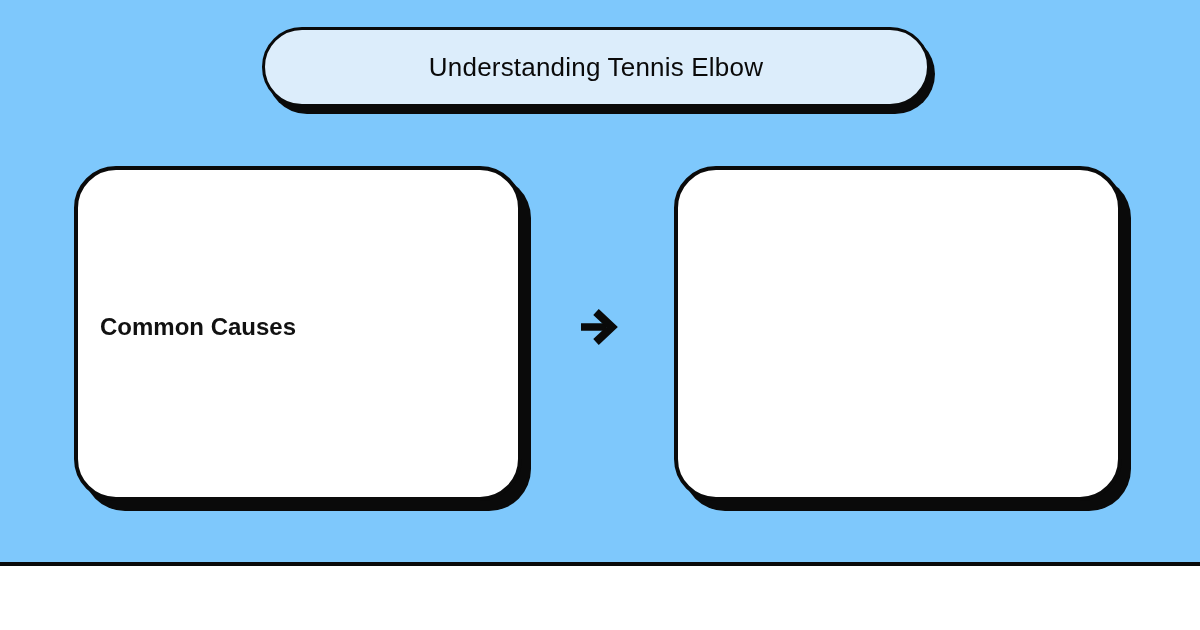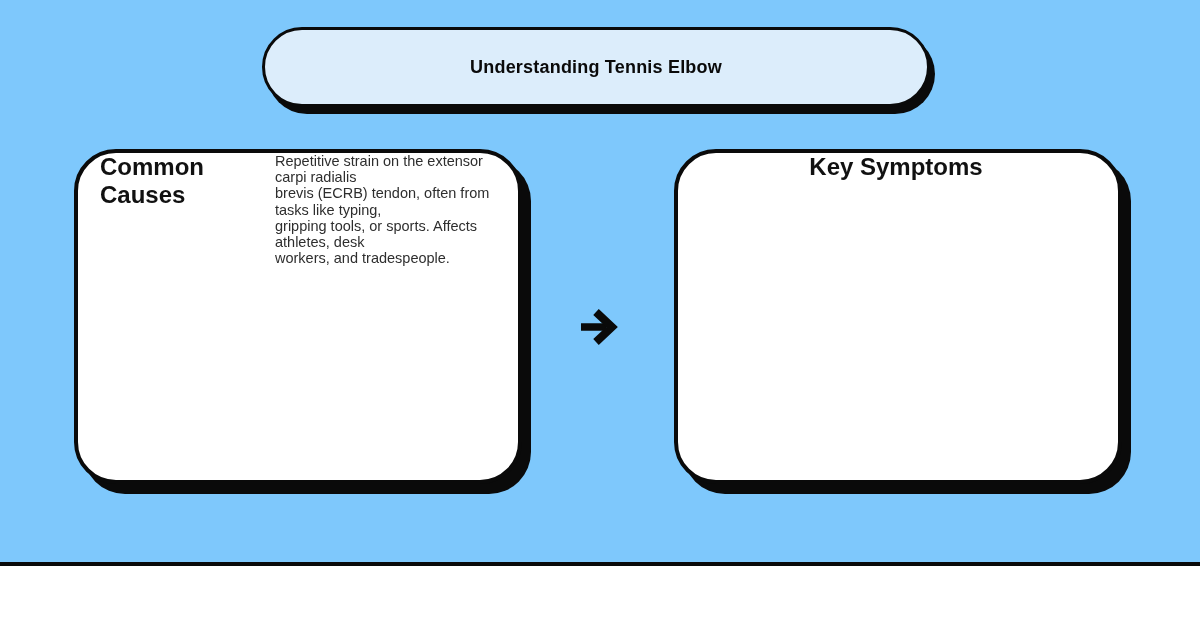--- a/index.html
+++ b/index.html
@@ -31,30 +31,30 @@
   }
   .pill{
     position:absolute;left:262px;top:27px;width:668px;height:80px;
     background:var(--pill-fill);
     border:3px solid var(--ink);
     border-radius:46px;
     box-shadow:5px 7px 0 var(--ink);
     display:flex;align-items:center;justify-content:center;
   }
   .pill-title{
-    font-size:18px;font-weight:bold;color:var(--ink);
+    font-size:26px;font-weight:normal;color:var(--ink);
     letter-spacing:0.2px;
   }
   .card{
-    position:absolute;top:149px;width:448px;height:335px;
+    position:absolute;top:166px;width:448px;height:335px;
     background:var(--card-fill);
     border:4px solid var(--ink);
     border-radius:42px;
     box-shadow:9px 10px 0 var(--ink);
-    display:flex;flex-direction:row;justify-content:center;
+    display:flex;flex-direction:column;justify-content:center;
     padding:0 26px 0 22px;
     gap:44px;
   }
   .card-left{left:74px;}
   .card-right{left:674px;}
   .card-heading{
     margin:0 0 13px 0;
     font-size:24px;font-weight:bold;color:#111111;
   }
   .card-body{
@@ -72,33 +72,28 @@
 <div class="canvas">
 
   <div class="blue-region"></div>
 
   <div class="pill">
     <span class="pill-title">Understanding Tennis Elbow</span>
   </div>
 
   <div class="card card-left">
     <h2 class="card-heading">Common Causes</h2>
-    <p class="card-body">Repetitive strain on the extensor carpi radialis
-brevis (ECRB) tendon, often from tasks like typing,
-gripping tools, or sports. Affects athletes, desk
-workers, and tradespeople.</p>
   </div>
 
   <div class="arrow-wrap">
     <svg width="42" height="42" viewBox="0 0 42 42" aria-hidden="true">
       <path d="M3 21 H28" stroke="#0a0a0a" stroke-width="7.5" fill="none"></path>
       <path d="M18 6 L34 21 L18 36" stroke="#0a0a0a" stroke-width="8" fill="none" stroke-linejoin="miter"></path>
     </svg>
   </div>
 
   <div class="card card-right">
-    <h2 class="card-heading">Key Symptoms</h2>
   </div>
 
   <div class="divider"></div>
   <div class="footer-strip"></div>
 
 </div>
 
 </body></html>

